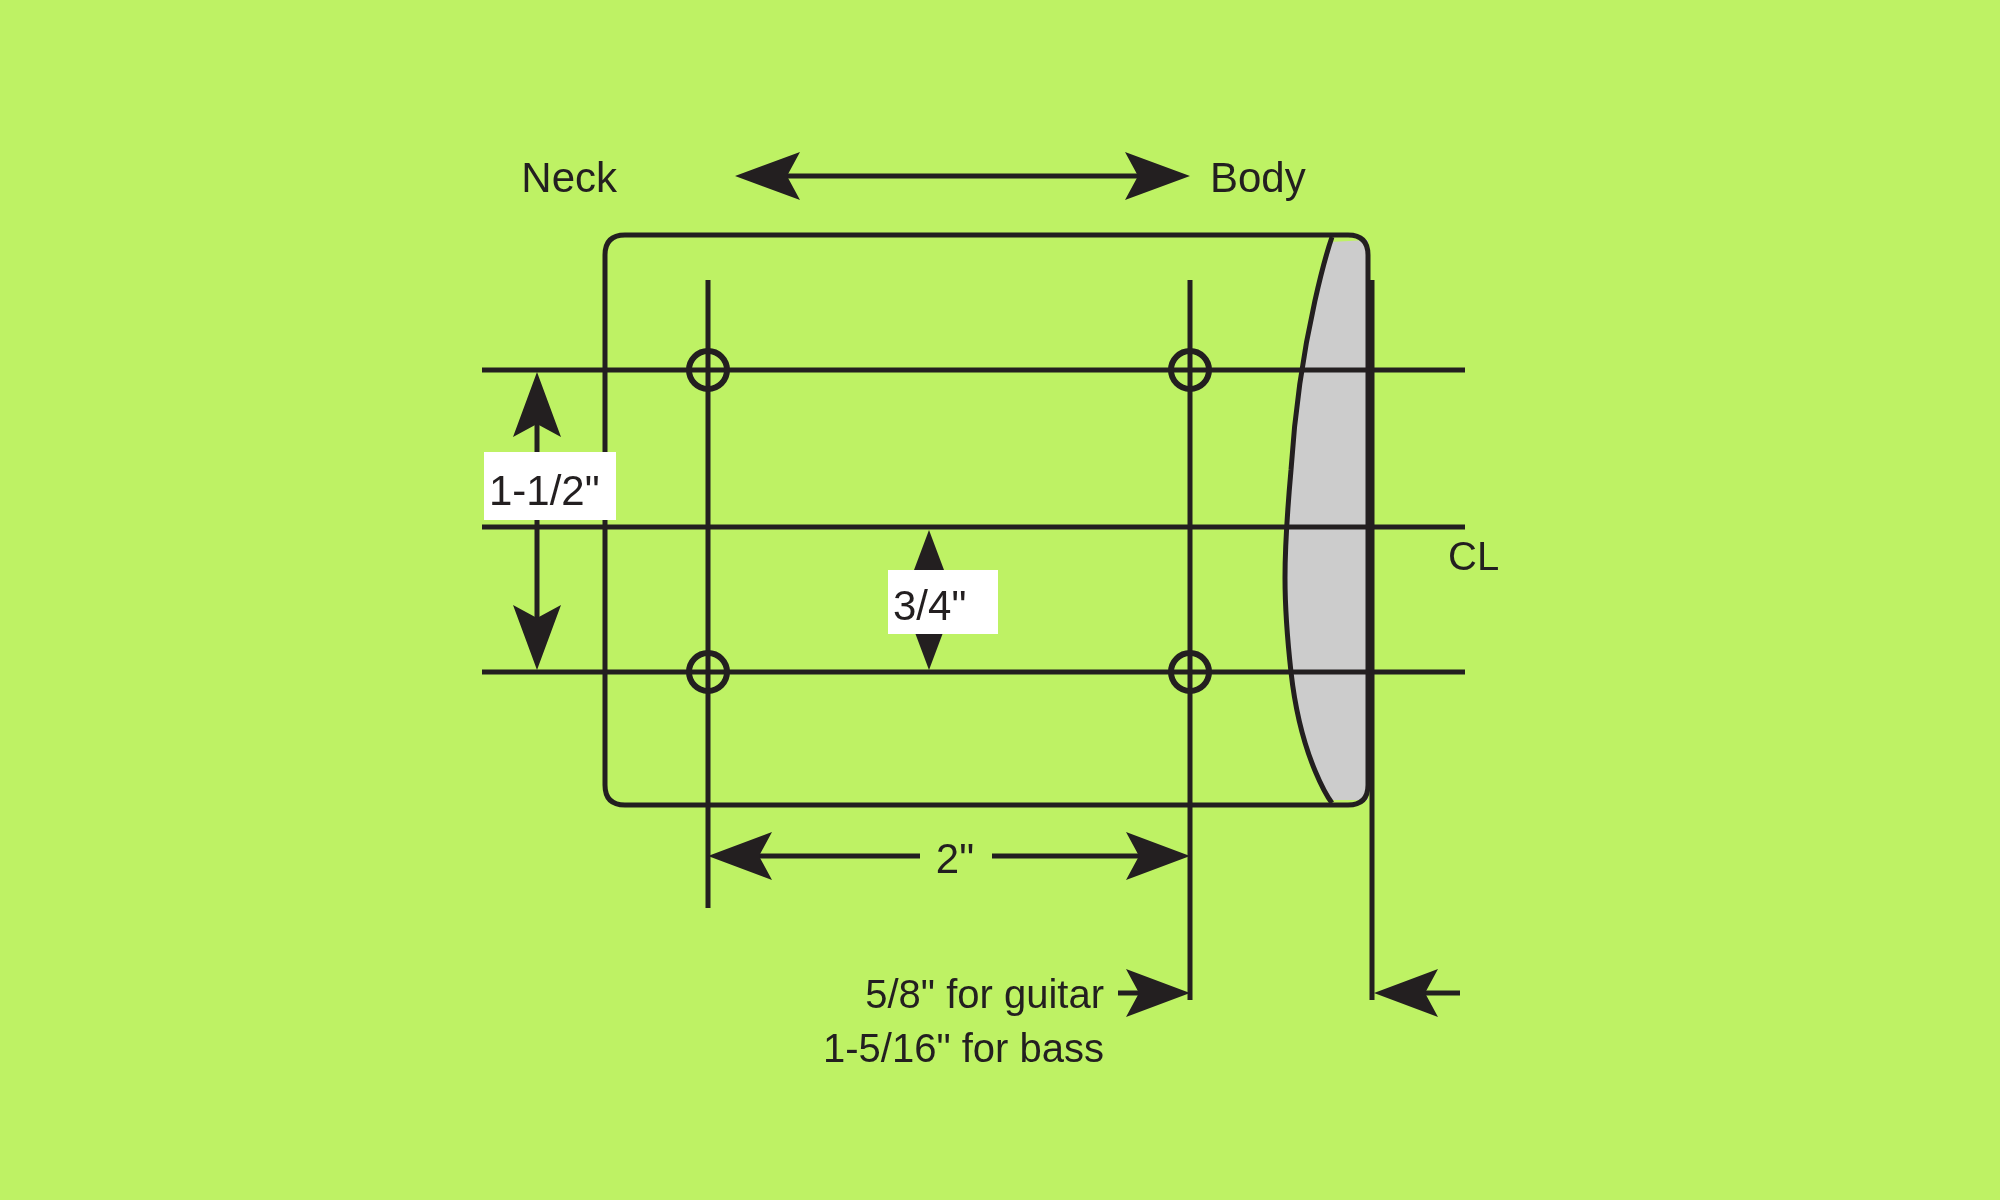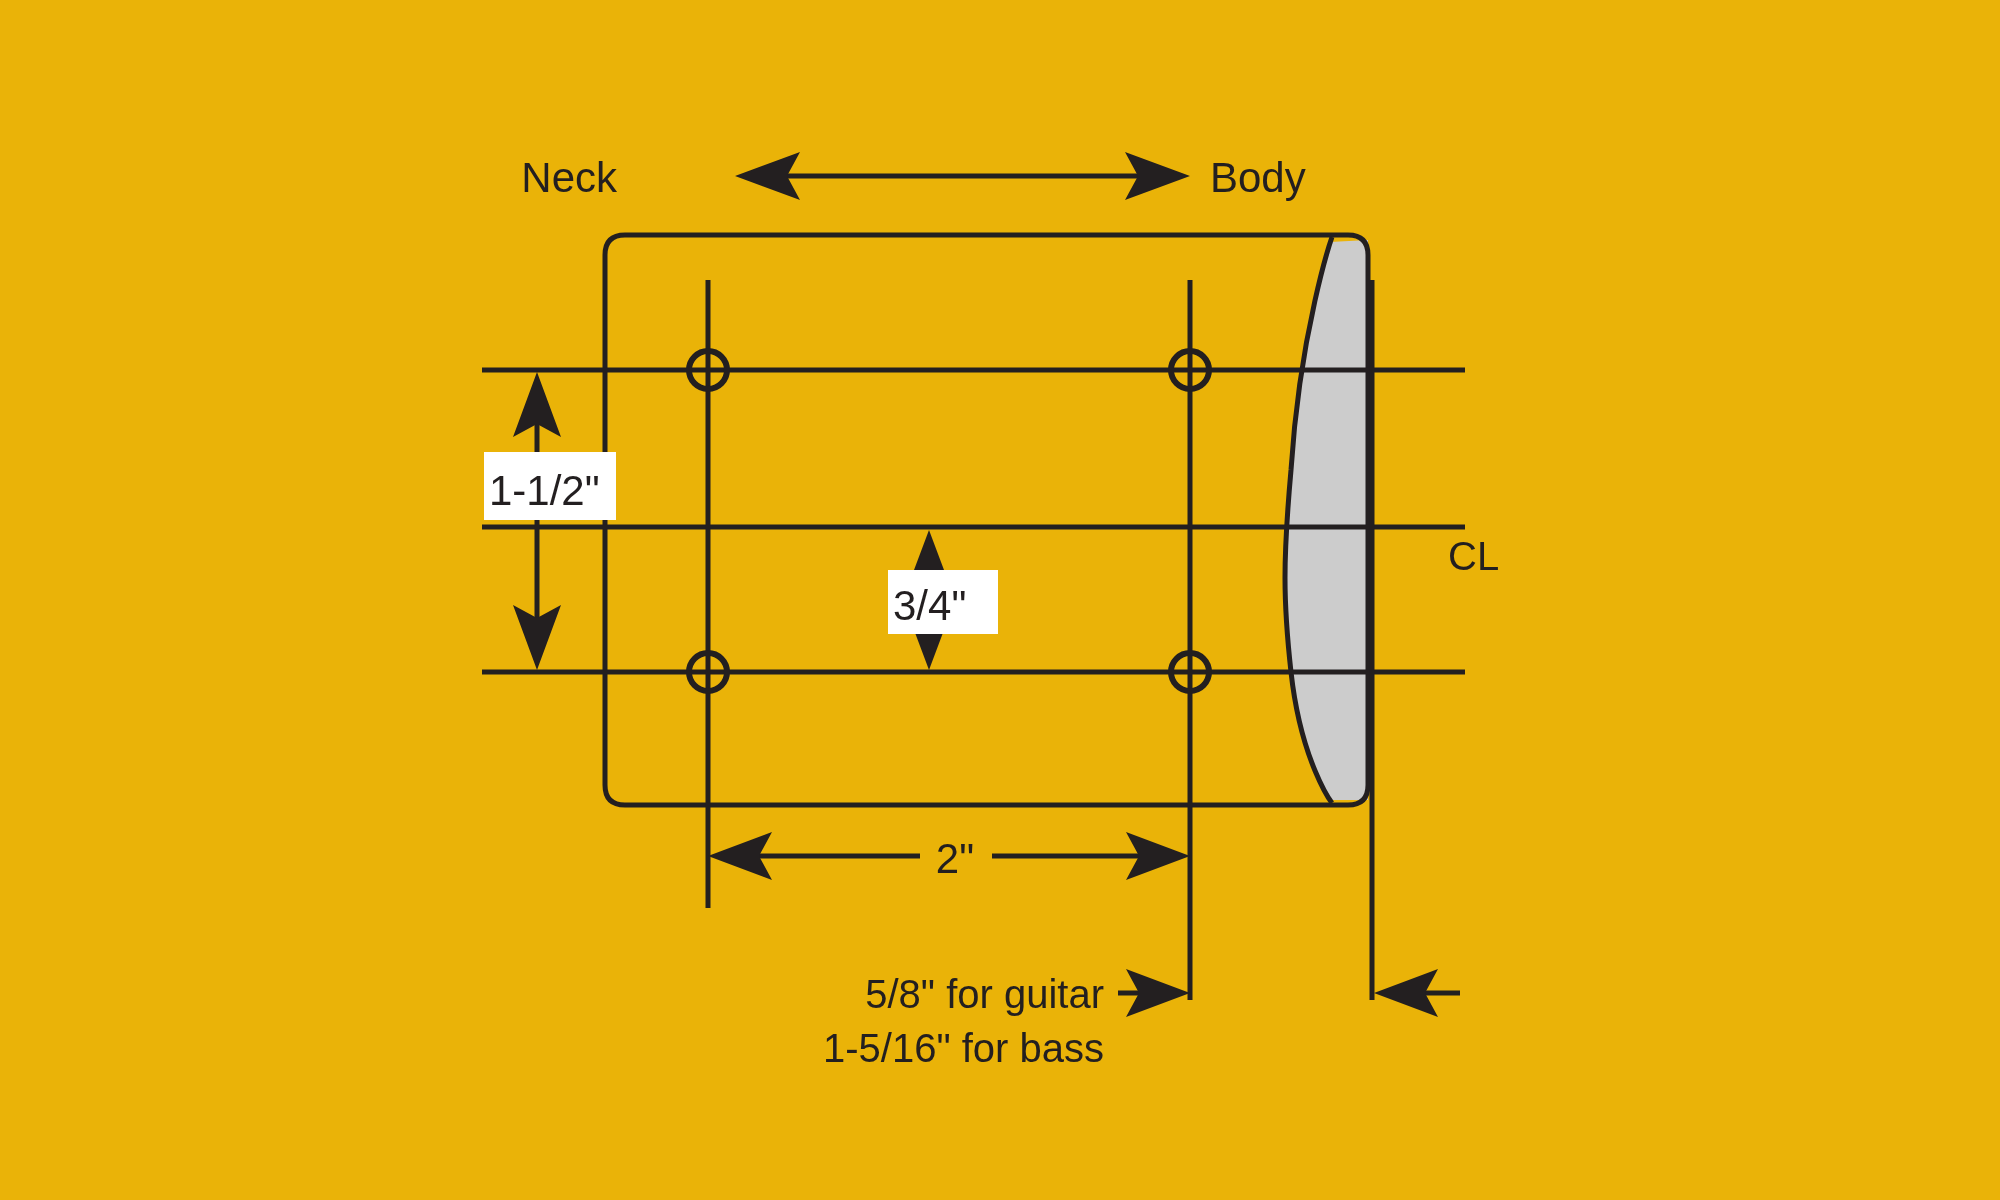--- a/index.html
+++ b/index.html
@@ -11,21 +11,21 @@
   body {
     width: 2000px;
     height: 1200px;
     font-family: "Liberation Sans", sans-serif;
     overflow: hidden;
   }
   #diagram-root {
     position: relative;
     width: 2000px;
     height: 1200px;
-    background: #eab308;
+    background: #bef264;
   }
   svg#tech-drawing {
     display: block;
     width: 2000px;
     height: 1200px;
   }
   .dim-text {
     font-family: "Liberation Sans", sans-serif;
     font-size: 42px;
     fill: #231f20;

